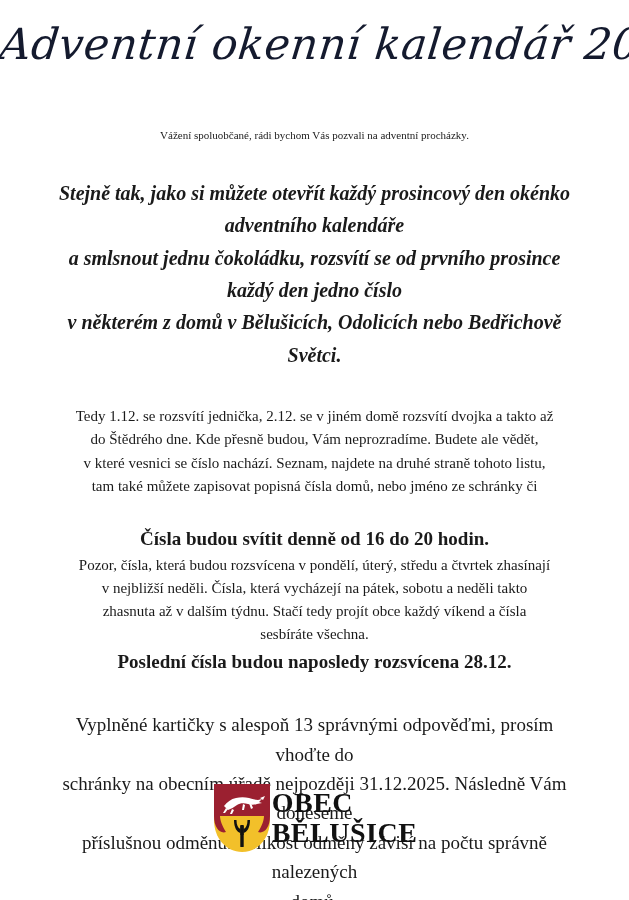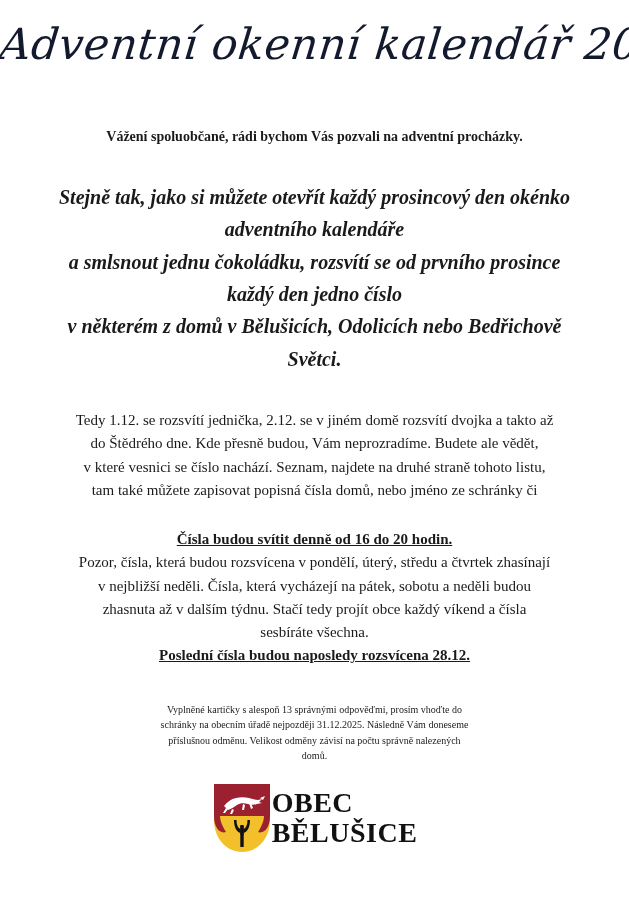--- a/index.html
+++ b/index.html
@@ -57,22 +57,22 @@
     padding: 0 18px;
     box-sizing: border-box;
   }
 
   .blk p {
     margin: 0;
   }
 
   
   .lead {
-    font-weight: bold;
-    font-size: 14px;
+    font-weight: normal;
+    font-size: 11px;
     line-height: 1.35;
     margin-bottom: 0;
   }
 
   
   .stanza {
     font-weight: bold;
     font-style: italic;
     font-size: 20px;
     line-height: 1.62;
@@ -81,30 +81,29 @@
 
   
   .plain {
     font-size: 15px;
     line-height: 1.55;
     padding: 0 22px;
     font-family: Liberation Serif, serif;
   }
 
   .plain-narrow {
-    font-size: 10px;
+    font-size: 19px;
     line-height: 1.55;
     padding: 0 38px;
   }
 
   .bold-line {
     font-weight: bold;
-    font-size: 15px;
+    font-size: 19px;
     line-height: 1.55;
-    text-decoration: underline;
   }
 
   .spacer-lg { height: 34px; }
   .spacer-md { height: 26px; }
 
   
   .logo-row {
     position: absolute;
     top: 782px;
     left: 0;
@@ -166,21 +165,21 @@
       <p class="plain">do Štědrého dne. Kde přesně budou, Vám neprozradíme. Budete ale vědět,</p>
       <p class="plain">v které vesnici se číslo nachází. Seznam, najdete na druhé straně tohoto listu,</p>
       <p class="plain">tam také můžete zapisovat popisná čísla domů, nebo jméno ze schránky či</p>
     </div>
 
     <div class="spacer-md"></div>
 
     <div class="blk">
       <p class="bold-line">Čísla budou svítit denně od 16 do 20 hodin.</p>
       <p class="plain">Pozor, čísla, která budou rozsvícena v pondělí, úterý, středu a čtvrtek zhasínají</p>
-      <p class="plain">v nejbližší neděli. Čísla, která vycházejí na pátek, sobotu a neděli budou</p>
+      <p class="plain">v nejbližší neděli. Čísla, která vycházejí na pátek, sobotu a neděli takto</p>
       <p class="plain">zhasnuta až v dalším týdnu. Stačí tedy projít obce každý víkend a čísla</p>
       <p class="plain">sesbíráte všechna.</p>
       <p class="bold-line">Poslední čísla budou naposledy rozsvícena 28.12.</p>
     </div>
 
     <div class="spacer-lg"></div>
 
     <div class="blk">
       <p class="plain-narrow">Vyplněné kartičky s alespoň 13 správnými odpověďmi, prosím vhoďte do</p>
       <p class="plain-narrow">schránky na obecním úřadě nejpozději 31.12.2025. Následně Vám doneseme</p>

